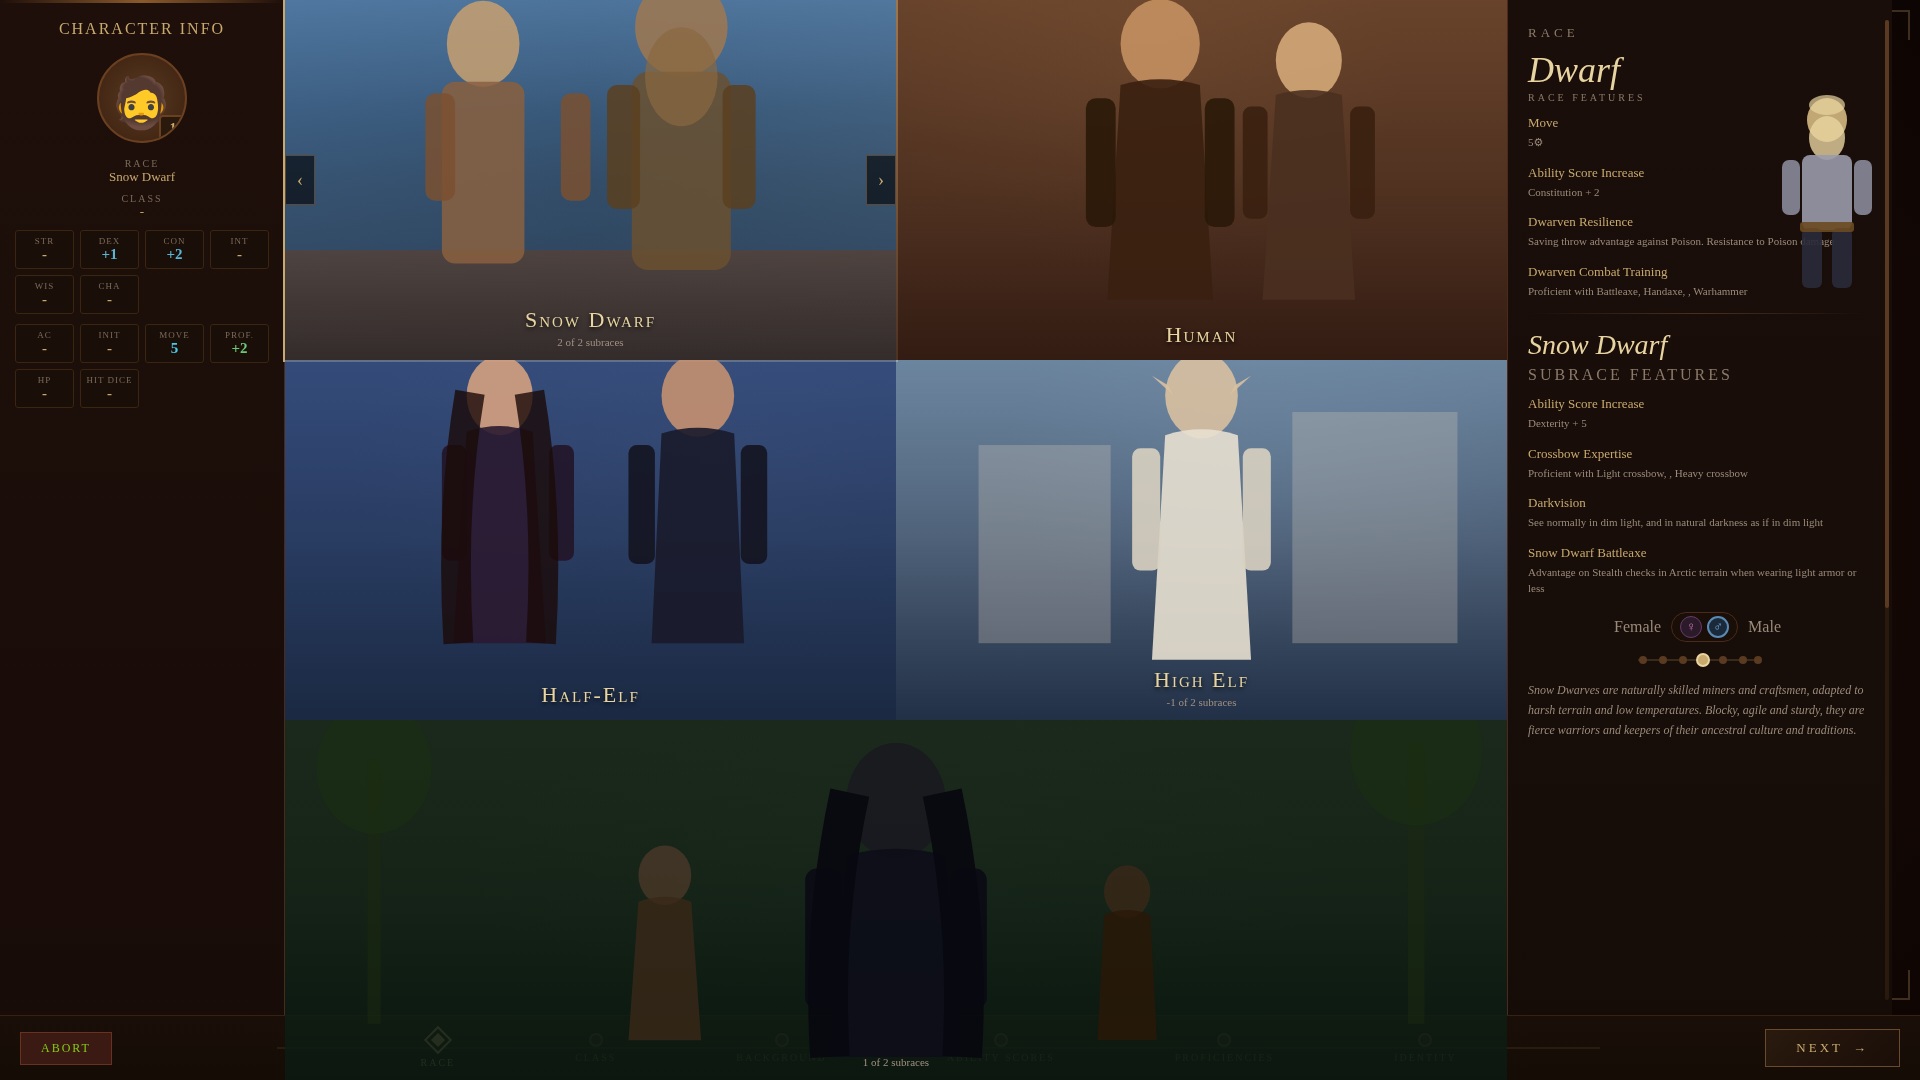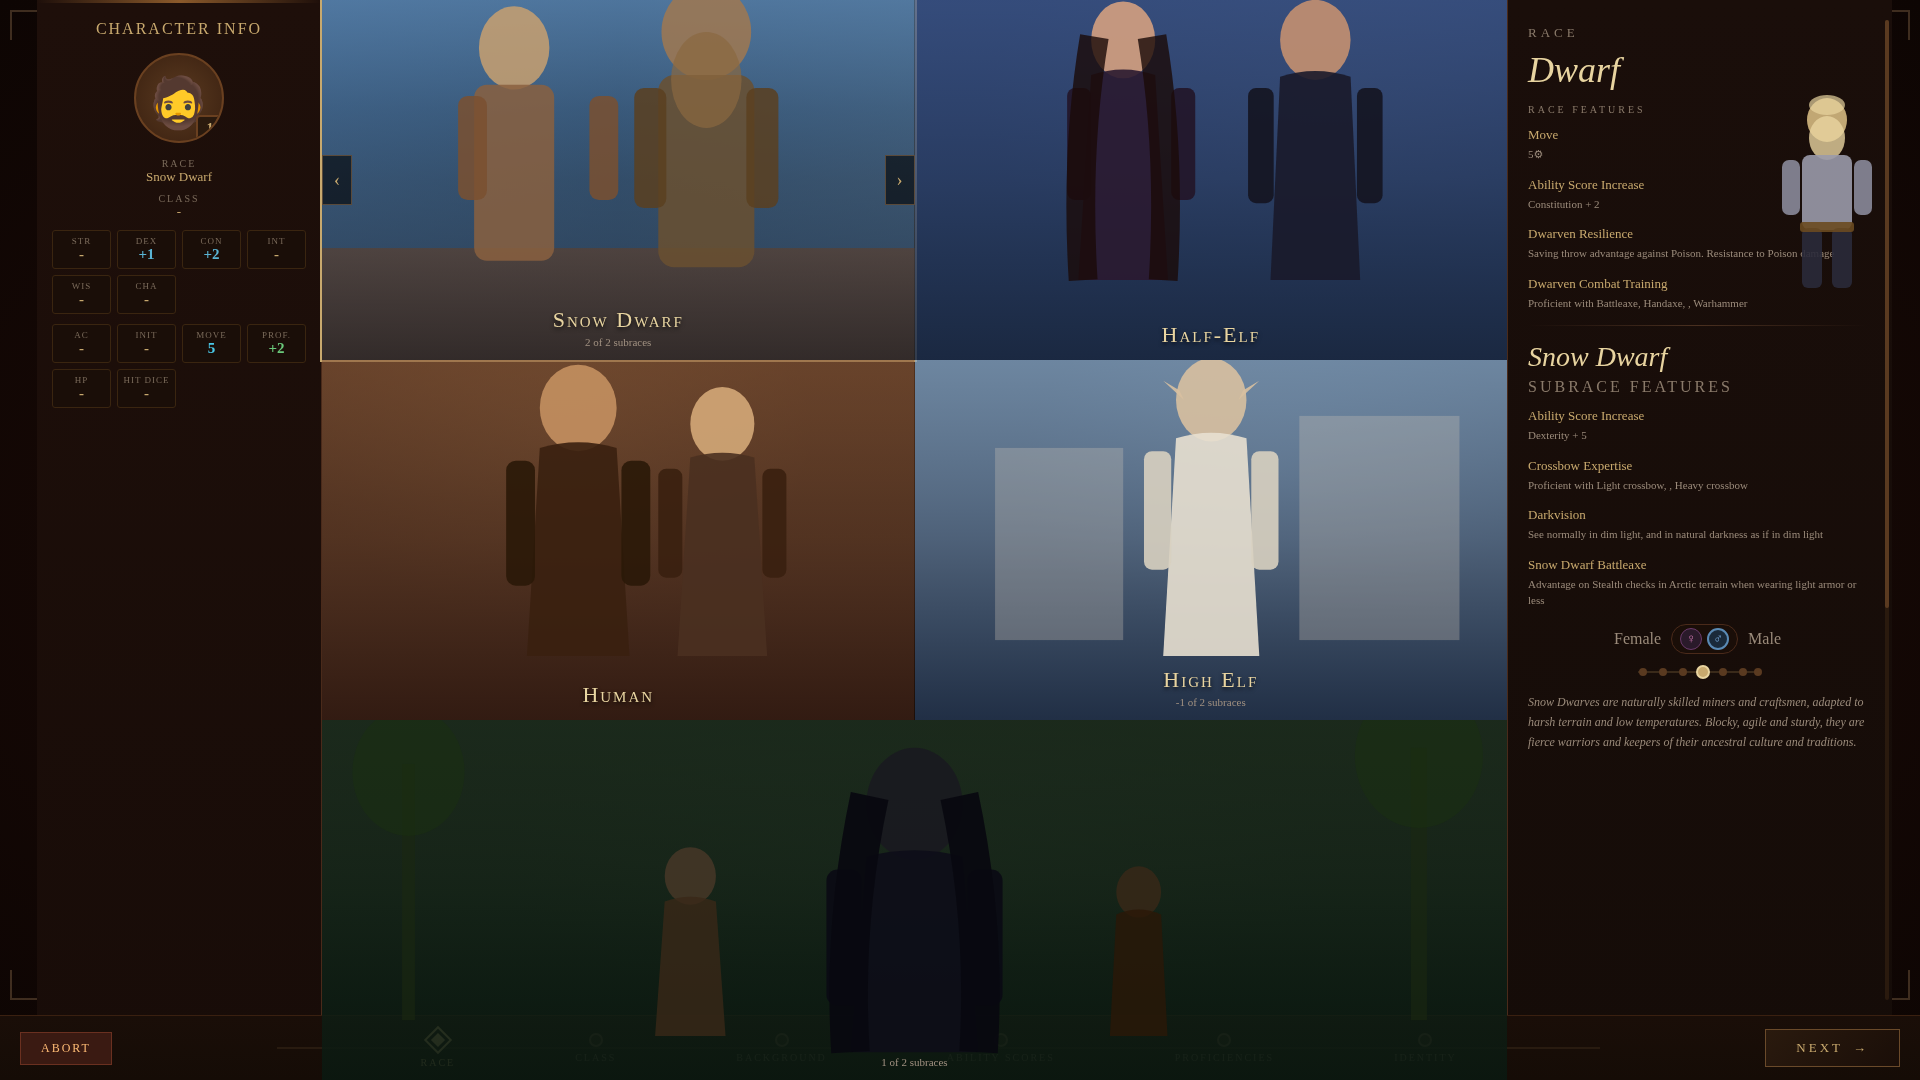--- a/index.html
+++ b/index.html
@@ -18,21 +18,20 @@
       inset: 0;
       background: radial-gradient(ellipse at center, #2a1208 0%, #150805 60%, #0d0503 100%);
     }
 
     
     .layout {
       position: relative;
       width: 1892px;
       height: 1080px;
       display: flex;
-      padding-left: 37px;
     }
 
     
     .char-panel {
       width: 285px;
       height: 100%;
       background: linear-gradient(180deg, #1e0f0a 0%, #180c08 100%);
       border-right: 1px solid #4a2a1a;
       padding: 20px 15px;
       position: relative;
@@ -271,21 +270,21 @@
       letter-spacing: 4px;
       color: #8a7a6a;
       text-transform: uppercase;
       margin-bottom: 8px;
     }
 
     .race-name-big {
       font-size: 36px;
       color: #e8d4a0;
       font-style: italic;
-      margin-bottom: 13px;
+      margin-bottom: 1px;
       font-weight: normal;
     }
 
     .race-features-label {
       font-size: 10px;
       letter-spacing: 3px;
       color: #8a7a6a;
       text-transform: uppercase;
       margin-bottom: 12px;
     }
@@ -407,21 +406,21 @@
       background: linear-gradient(180deg, #1a0e08 0%, #150c06 100%);
       border-top: 1px solid #3a2010;
       display: flex;
       align-items: center;
       padding: 0 20px;
     }
 
     .abort-btn {
       background: #3a1a12;
       border: 1px solid #6a3020;
-      color: #fdba74;
+      color: #84cc16;
       padding: 8px 20px;
       font-size: 12px;
       letter-spacing: 2px;
       text-transform: uppercase;
       cursor: pointer;
       font-family: Georgia, serif;
     }
 
     .steps-container {
       flex: 1;
@@ -685,20 +684,48 @@
           </svg>
         </div>
         <div class="nav-arrow left" style="z-index:20;">‹</div>
         <div class="nav-arrow right" style="z-index:20;">›</div>
         <div class="race-card-label">
           <div class="race-card-name">Snow Dwarf</div>
           <div class="race-card-sub">2 of 2 subraces</div>
         </div>
       </div>
 
+      <div class="race-card human" style="position:relative; overflow:hidden;">
+        <div class="human-art"></div>
+        <div style="position:absolute; inset:0; display:flex; align-items:center; justify-content:center; z-index:2;">
+          <svg width="100%" height="100%" viewBox="0 0 370 275" xmlns="http://www.w3.org/2000/svg" preserveAspectRatio="xMidYMid slice">
+            <defs>
+              <linearGradient id="humanBg" x1="0" y1="0" x2="0" y2="1">
+                <stop offset="0%" stop-color="#906040" stop-opacity="0.6"></stop>
+                <stop offset="100%" stop-color="#301810" stop-opacity="0.9"></stop>
+              </linearGradient>
+            </defs>
+            <rect width="370" height="275" fill="url(#humanBg)"></rect>
+
+            <ellipse cx="160" cy="55" rx="24" ry="27" fill="#c49060" opacity="0.9"></ellipse>
+            <path d="M136 80 Q160 73 184 80 L192 210 L128 210 Z" fill="#3a2010" opacity="0.9"></path>
+            <rect x="115" y="88" width="18" height="78" rx="6" fill="#2a1808" opacity="0.9"></rect>
+            <rect x="187" y="88" width="18" height="78" rx="6" fill="#2a1808" opacity="0.9"></rect>
+
+            <ellipse cx="250" cy="65" rx="20" ry="23" fill="#d4a878" opacity="0.9"></ellipse>
+            <path d="M230 86 Q250 80 270 86 L278 210 L222 210 Z" fill="#4a3020" opacity="0.9"></path>
+            <rect x="210" y="93" width="15" height="68" rx="5" fill="#3a2010" opacity="0.9"></rect>
+            <rect x="275" y="93" width="15" height="68" rx="5" fill="#3a2010" opacity="0.9"></rect>
+          </svg>
+        </div>
+        <div class="race-card-label">
+          <div class="race-card-name">Human</div>
+        </div>
+      </div>
+
       <div class="race-card half-elf" style="position:relative; overflow:hidden;">
         <div class="half-elf-art"></div>
         <div style="position:absolute; inset:0; display:flex; align-items:center; justify-content:center; z-index:2;">
           <svg width="100%" height="100%" viewBox="0 0 370 275" xmlns="http://www.w3.org/2000/svg" preserveAspectRatio="xMidYMid slice">
             <defs>
               <linearGradient id="elfSkyGrad" x1="0" y1="0" x2="0" y2="1">
                 <stop offset="0%" stop-color="#4060a0" stop-opacity="0.7"></stop>
                 <stop offset="100%" stop-color="#1a2840" stop-opacity="0.9"></stop>
               </linearGradient>
             </defs>
@@ -716,48 +743,20 @@
             <path d="M228 73 Q250 66 272 73 L278 200 L222 200 Z" fill="#1a1a2a" opacity="0.9"></path>
             <rect x="208" y="80" width="16" height="72" rx="5" fill="#141420" opacity="0.9"></rect>
             <rect x="276" y="80" width="16" height="72" rx="5" fill="#141420" opacity="0.9"></rect>
           </svg>
         </div>
         <div class="race-card-label">
           <div class="race-card-name">Half-Elf</div>
         </div>
       </div>
 
-      <div class="race-card human" style="position:relative; overflow:hidden;">
-        <div class="human-art"></div>
-        <div style="position:absolute; inset:0; display:flex; align-items:center; justify-content:center; z-index:2;">
-          <svg width="100%" height="100%" viewBox="0 0 370 275" xmlns="http://www.w3.org/2000/svg" preserveAspectRatio="xMidYMid slice">
-            <defs>
-              <linearGradient id="humanBg" x1="0" y1="0" x2="0" y2="1">
-                <stop offset="0%" stop-color="#906040" stop-opacity="0.6"></stop>
-                <stop offset="100%" stop-color="#301810" stop-opacity="0.9"></stop>
-              </linearGradient>
-            </defs>
-            <rect width="370" height="275" fill="url(#humanBg)"></rect>
-
-            <ellipse cx="160" cy="55" rx="24" ry="27" fill="#c49060" opacity="0.9"></ellipse>
-            <path d="M136 80 Q160 73 184 80 L192 210 L128 210 Z" fill="#3a2010" opacity="0.9"></path>
-            <rect x="115" y="88" width="18" height="78" rx="6" fill="#2a1808" opacity="0.9"></rect>
-            <rect x="187" y="88" width="18" height="78" rx="6" fill="#2a1808" opacity="0.9"></rect>
-
-            <ellipse cx="250" cy="65" rx="20" ry="23" fill="#d4a878" opacity="0.9"></ellipse>
-            <path d="M230 86 Q250 80 270 86 L278 210 L222 210 Z" fill="#4a3020" opacity="0.9"></path>
-            <rect x="210" y="93" width="15" height="68" rx="5" fill="#3a2010" opacity="0.9"></rect>
-            <rect x="275" y="93" width="15" height="68" rx="5" fill="#3a2010" opacity="0.9"></rect>
-          </svg>
-        </div>
-        <div class="race-card-label">
-          <div class="race-card-name">Human</div>
-        </div>
-      </div>
-
       <div class="race-card high-elf" style="position:relative; overflow:hidden;">
         <div class="high-elf-art"></div>
         <div style="position:absolute; inset:0; display:flex; align-items:center; justify-content:center; z-index:2;">
           <svg width="100%" height="100%" viewBox="0 0 370 275" xmlns="http://www.w3.org/2000/svg" preserveAspectRatio="xMidYMid slice">
             <defs>
               <linearGradient id="highElfBg" x1="0" y1="0" x2="0" y2="1">
                 <stop offset="0%" stop-color="#90b0d0" stop-opacity="0.7"></stop>
                 <stop offset="100%" stop-color="#1a2840" stop-opacity="0.9"></stop>
               </linearGradient>
             </defs>

